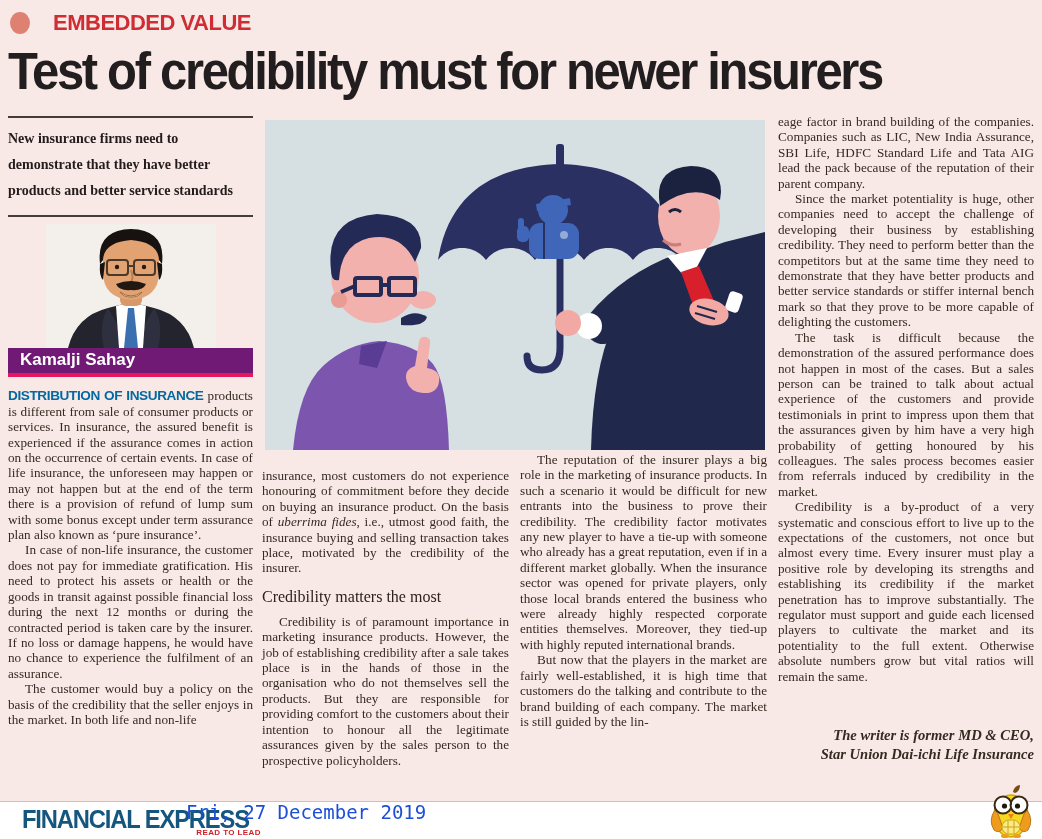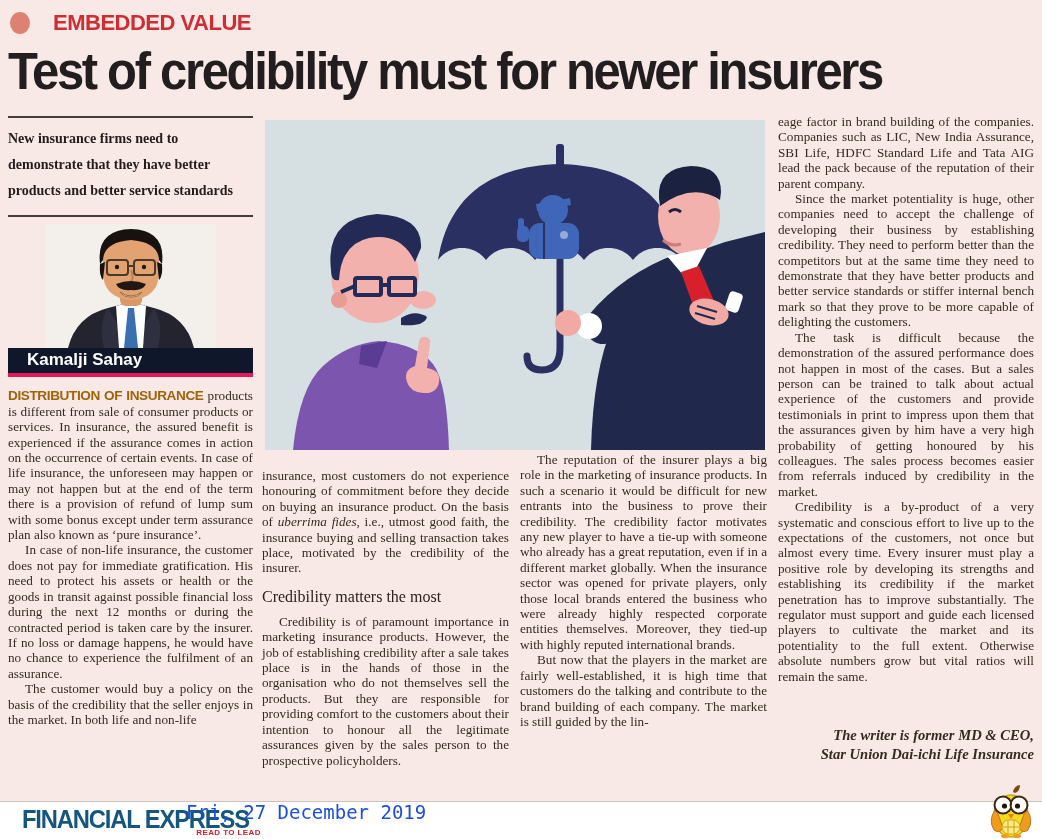--- a/index.html
+++ b/index.html
@@ -26,26 +26,26 @@
   .col1 { left:8px;   top:116px; width:245px; }
   .col2 { left:262px; top:468px; width:247px; }
   .col3 { left:520px; top:452px; width:247px; }
   .col4 { left:778px; top:114px; width:256px; }
 
   .standfirst { font-size:14px; line-height:26px; font-weight:bold; color:#241c1c;
     border-top:2px solid #443b3b; border-bottom:2px solid #443b3b;
     padding:8px 0 11px; margin-bottom:7px; text-align:left; }
 
   .photo-wrap { width:170px; height:124px; margin:0 auto; display:block; }
-  .name-bar { background:#0f172a; color:#ffffff; font-family:"Liberation Sans", sans-serif;
-    font-weight:bold; font-size:17px; padding:4px 19px 6px; }
+  .name-bar { background:#701a75; color:#ffffff; font-family:"Liberation Sans", sans-serif;
+    font-weight:bold; font-size:17px; padding:4px 12px 6px; }
   .accent-line { height:4px; background:#e8175d; margin-bottom:11px; }
 
   .lead-in { font-family:"Liberation Sans", sans-serif; font-weight:bold; font-size:13.6px;
-    letter-spacing:-0.4px; color:#a16207; }
+    letter-spacing:-0.4px; color:#0369a1; }
 
   .subhead { font-size:16px; line-height:24px; margin:9px 0 5px !important;
     text-align:left; text-indent:0 !important; color:#2b221b; font-weight:normal; }
 
   .byline { margin-top:42px !important; text-align:right; font-style:italic; font-weight:bold;
     font-size:14.6px; line-height:19px; text-indent:0 !important; }
 
   
   .illus { position:absolute; left:265px; top:120px; width:500px; }
   .illus-canvas { width:500px; height:330px; display:block; }

